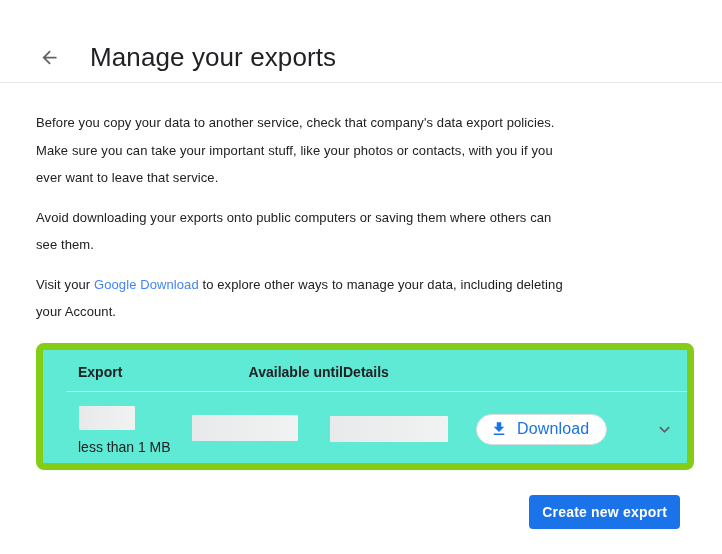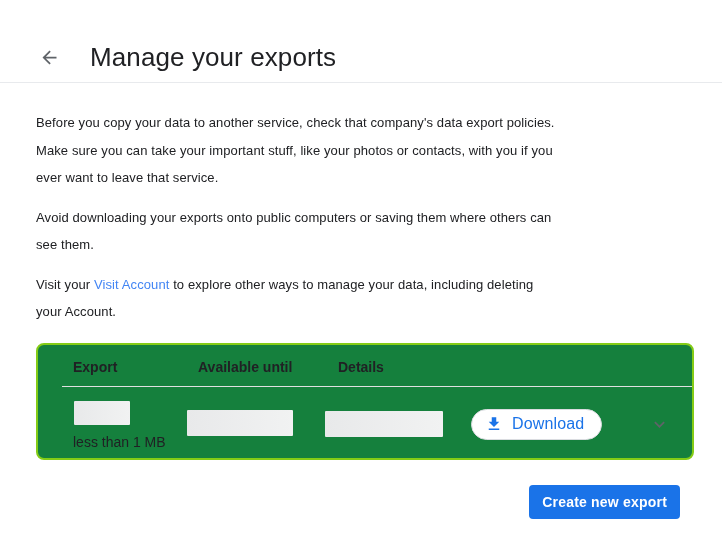--- a/index.html
+++ b/index.html
@@ -56,37 +56,37 @@
   }
   .link {
     color: #4285f4;
     text-decoration: none;
     cursor: pointer;
   }
 
   
   .card {
     margin-top: 17px;
-    border: 2px solid #84cc16;
+    border: 7px solid #84cc16;
     border-radius: 8px;
-    background: #15803d;
+    background: #5eead4;
   }
   .thead {
     display: flex;
     padding: 13px 0 10px 35px;
   }
   .thead .col {
     font-size: 14px;
     font-weight: 700;
     color: #202124;
     line-height: 18px;
   }
   .col-export   { width: 125px; }
   .col-created  { width: 133px; }
-  .col-until    { width: 140px; }
+  .col-until    { width: 140px; text-align: right; }
   .col-details  { flex: 1; }
 
   .tdivider {
     height: 1px;
     background: #e0e0e0;
     margin-left: 24px;
   }
 
   .trow {
     display: flex;
@@ -185,21 +185,21 @@
       <span class="line">Make sure you can take your important stuff, like your photos or contacts, with you if you</span>
       <span class="line">ever want to leave that service.</span>
     </p>
 
     <p class="para">
       <span class="line">Avoid downloading your exports onto public computers or saving them where others can</span>
       <span class="line">see them.</span>
     </p>
 
     <p class="para">
-      <span class="line"><span>Visit your </span><a href="#" class="link">Visit Account</a><span> to explore other ways to manage your data, including deleting</span></span>
+      <span class="line"><span>Visit your </span><a href="#" class="link">Google Download</a><span> to explore other ways to manage your data, including deleting</span></span>
       <span class="line">your Account.</span>
     </p>
 
     <section class="card">
       <div class="thead">
         <div class="col col-export">Export</div>
         <div class="col col-until">Available until</div>
         <div class="col col-details">Details</div>
       </div>
       <div class="tdivider"></div>

